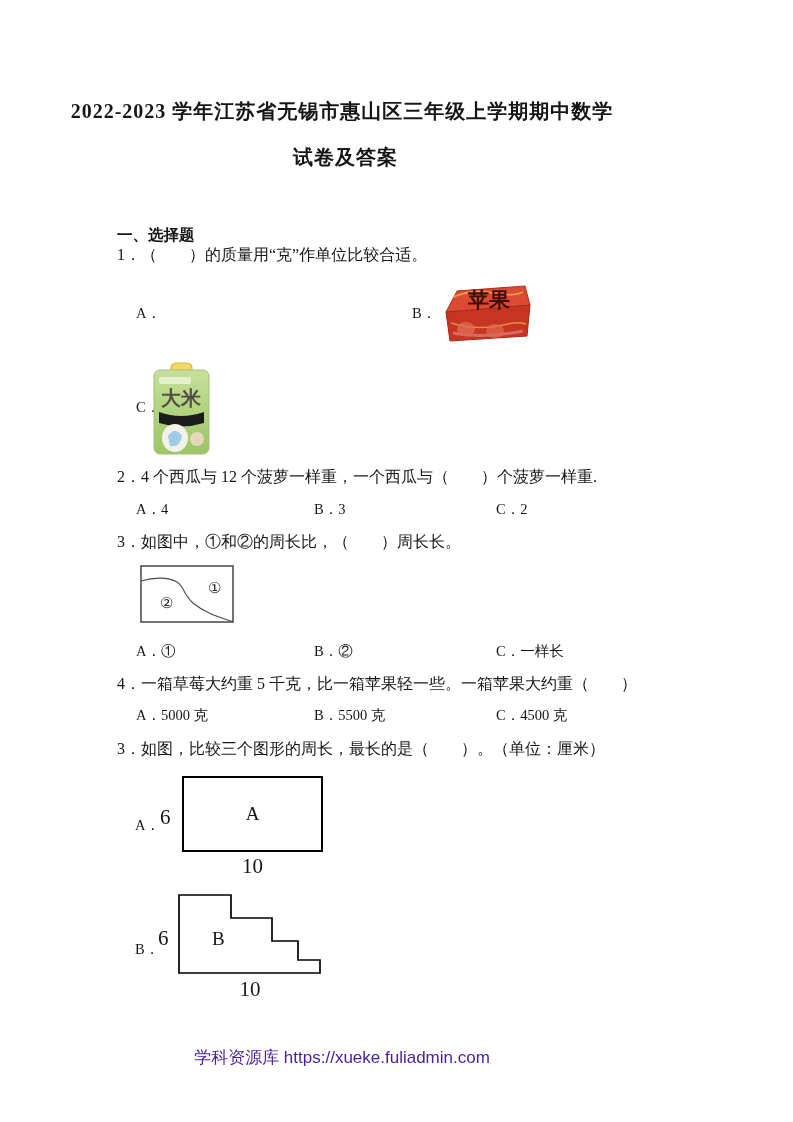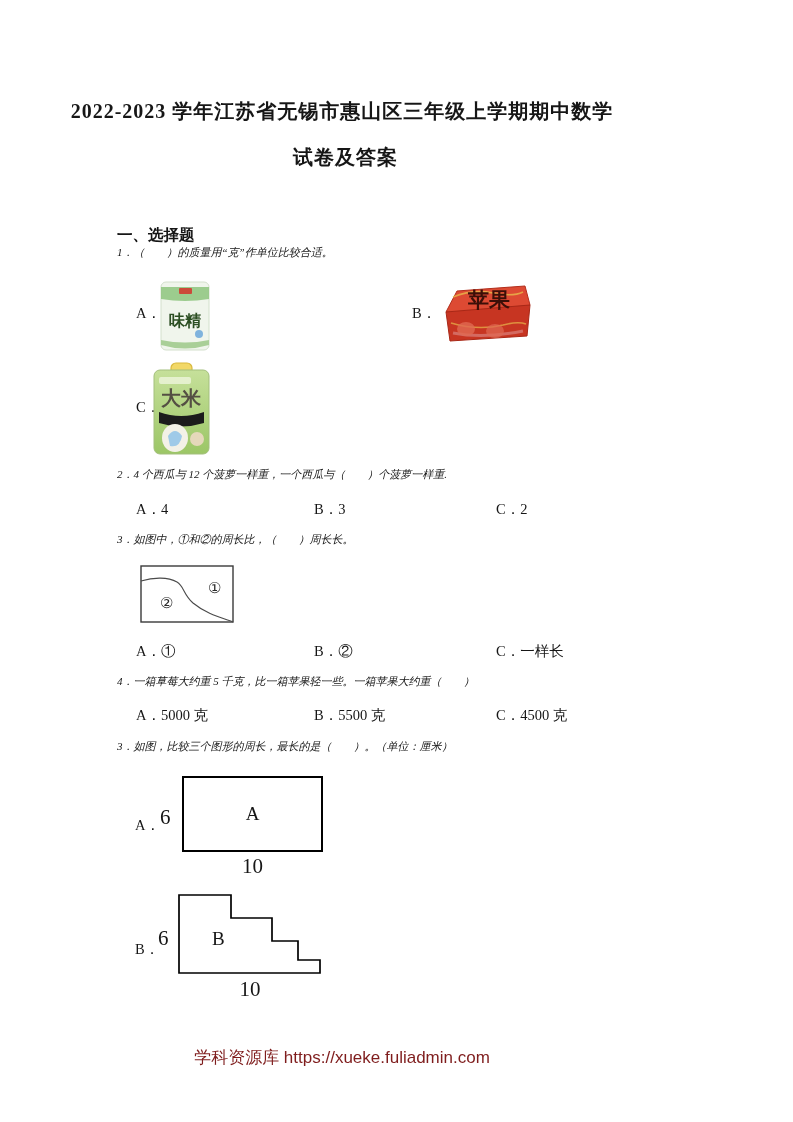--- a/index.html
+++ b/index.html
@@ -17,63 +17,53 @@
     left: 0; right: 0;
     text-align: center;
     font-size: 20px;
     font-weight: bold;
     letter-spacing: 1px;
   }
   .section-heading {
     font-size: 15.5px;
     font-weight: bold;
   }
-  .q-text { font-size: 11px; white-space: nowrap; font-style: italic; }
+  .q-text { font-size: 16px; white-space: nowrap; }
   .opt { font-size: 14.5px; white-space: nowrap; }
   .fig-num { font-size: 21px; }
   .fig-letter { font-size: 19px; }
   .rect-a {
     border: 2px solid #000;
     box-sizing: border-box;
     display: flex; align-items: center; justify-content: center;
   }
   .center-span { display: inline-block; text-align: center; }
   .footer {
     left: 0; right: 0;
     text-align: center;
     font-family: "Liberation Sans", "DejaVu Sans", sans-serif;
     font-size: 17px;
-    color: #7f1d1d;
+    color: #4c1d95;
   }
   svg text { font-family: "Liberation Serif", "DejaVu Serif", serif; }
 </style>
 </head>
 <body>
 
 <div class="page">
 
   <div class="abs doc-title" style="top:98px;">2022-2023 学年江苏省无锡市惠山区三年级上学期期中数学</div>
   <div class="abs doc-title" style="top:144px;padding-left:7px;">试卷及答案</div>
 
   <div class="abs section-heading" style="left:117px; top:225px;">一、选择题</div>
 
   <div class="abs q-text" style="left:117px; top:245px;">1．（　　）的质量用“克”作单位比较合适。</div>
 
   <div class="abs opt" style="left:136px; top:304px;">A．</div>
 
-  <div class="abs" style="left:159px; top:278px;">
-    <svg width="52" height="74" viewBox="0 0 52 74">
-      <rect x="2" y="4" width="48" height="68" rx="5" fill="#f0f5ec" stroke="#d3e0cc" stroke-width="1"></rect>
-      <path d="M2,9 L50,9 L50,21 Q26,25 2,21 Z" fill="#8dc47e" opacity="0.85"></path>
-      <rect x="20" y="10" width="13" height="6" rx="1" fill="#cc4a3a"></rect>
-      <path d="M2,62 Q26,67 50,62 L50,67 Q26,74 2,67 Z" fill="#a9cf97"></path>
-      <circle cx="40" cy="56" r="4" fill="#7fb3dd"></circle>
-      <text x="26" y="48" text-anchor="middle" font-size="16" font-weight="bold" fill="#2c4f23">味精</text>
-    </svg>
-  </div>
 
   <div class="abs opt" style="left:412px; top:304px;">B．</div>
 
   <div class="abs" style="left:433px; top:279px;">
     <svg width="102" height="70" viewBox="0 0 102 70">
       <polygon points="13,33 24,12 92,7 97,26 57,38" fill="#dd4a33" stroke="#b22f1d" stroke-width="1"></polygon>
       <polygon points="13,33 97,26 94,57 17,62" fill="#c73522" stroke="#a82817" stroke-width="1"></polygon>
       <path d="M20,18 Q40,10 60,14 Q80,18 90,13" stroke="#e8b84b" stroke-width="1.6" fill="none" opacity="0.8"></path>
       <path d="M18,44 Q45,52 70,46 Q85,42 93,45" stroke="#e8b84b" stroke-width="1.6" fill="none" opacity="0.7"></path>
       <path d="M20,54 Q50,60 90,52" stroke="#e2a0a0" stroke-width="3" fill="none" opacity="0.5"></path>

